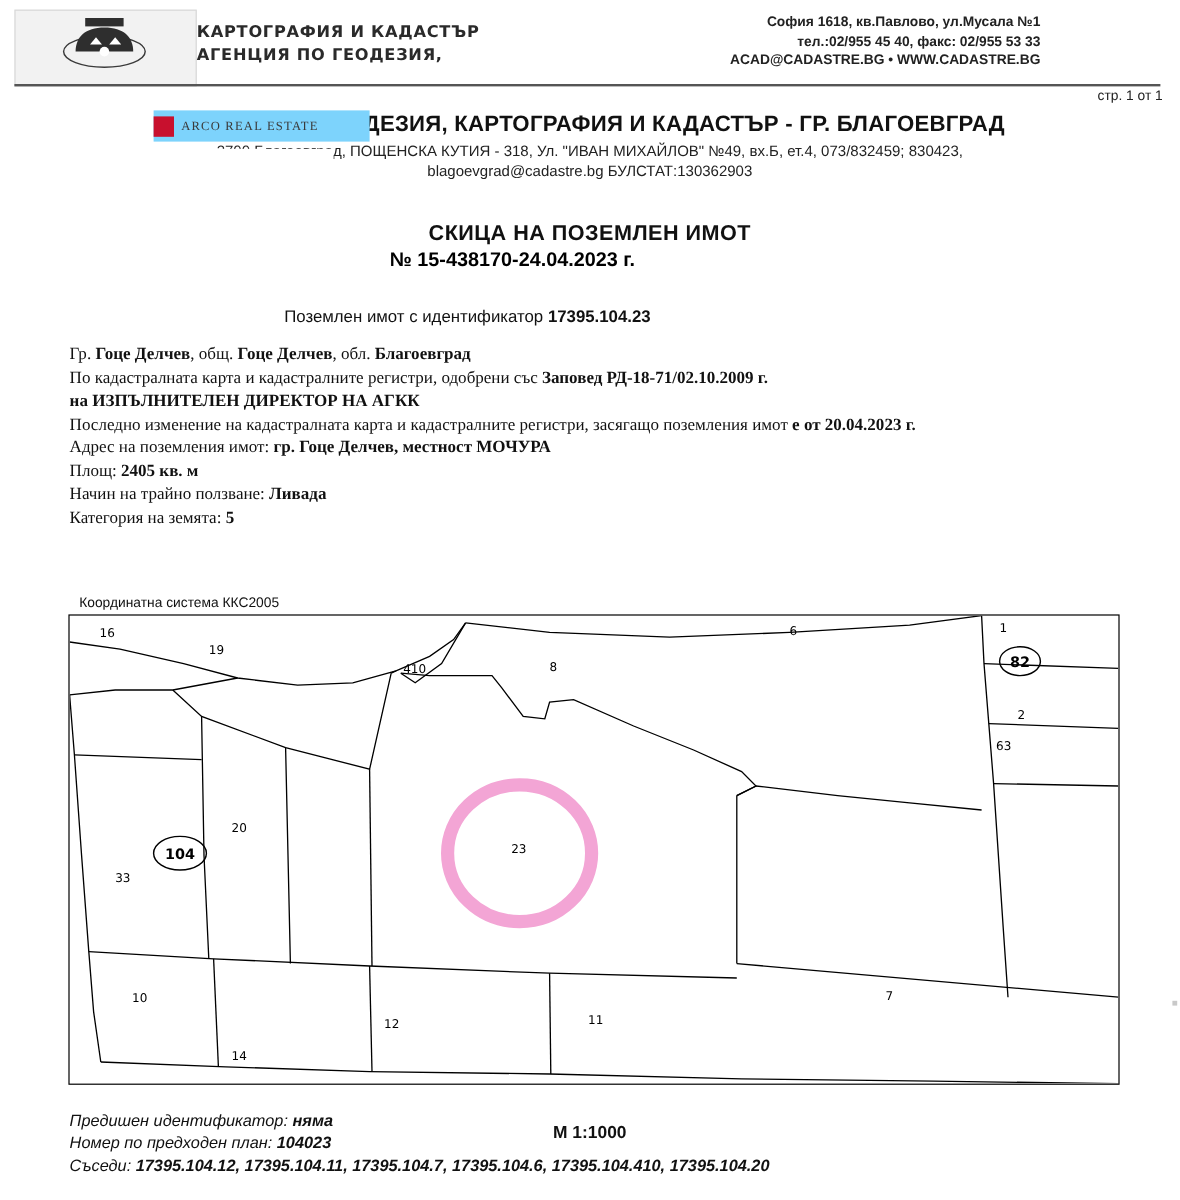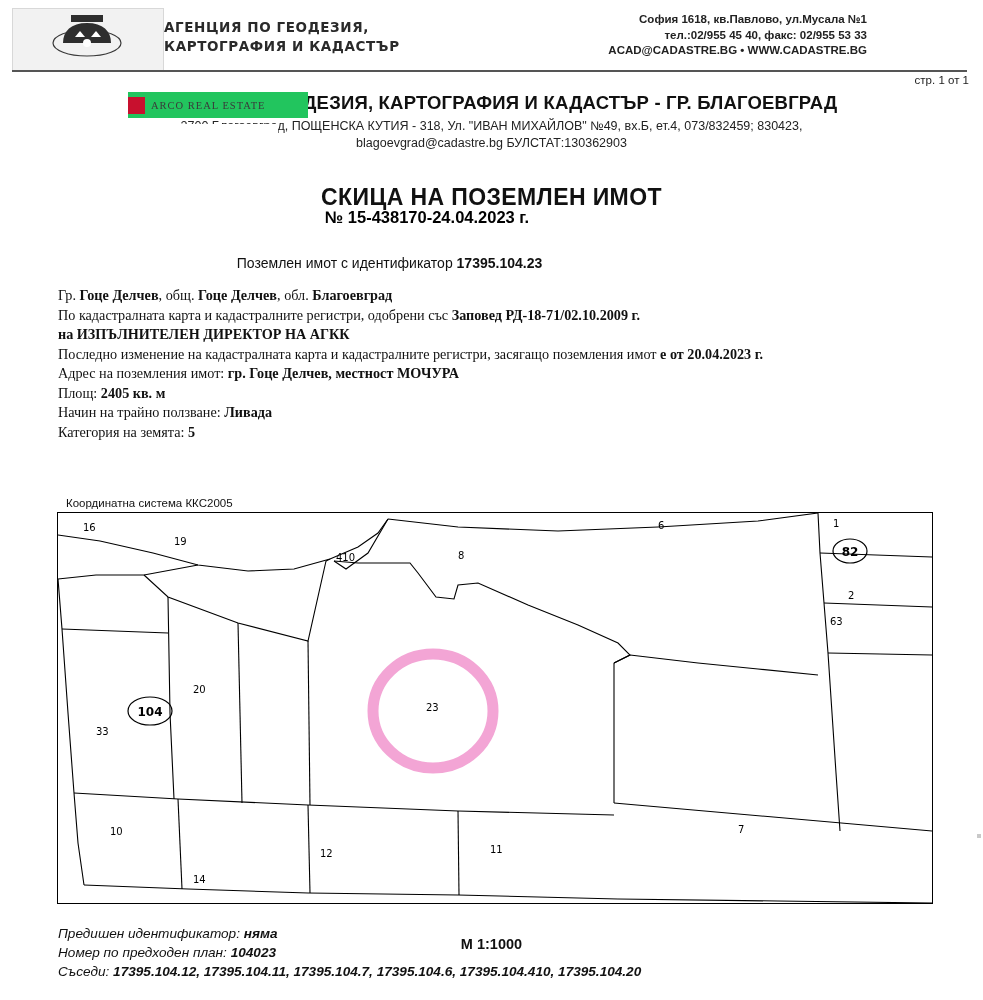--- a/index.html
+++ b/index.html
@@ -107,21 +107,21 @@
     line-height: 17px;
     color: #222;
   }
   
   .watermark {
     position: absolute;
     left: 128px;
     top: 92px;
     width: 180px;
     height: 26px;
-    background: #22c55e;
+    background: #7dd3fc;
     display: flex;
     align-items: center;
     gap: 6px;
   }
   .wm-square {
     width: 17px;
     height: 17px;
     background: #c8102e;
   }
   .wm-text {
@@ -139,21 +139,21 @@
     background: #fff;
   }
 
   
   .doc-title {
     position: absolute;
     left: 0;
     top: 184px;
     width: 983px;
     text-align: center;
-    font-size: 23px;
+    font-size: 18px;
     font-weight: bold;
     letter-spacing: 0.4px;
     color: #111;
   }
   .doc-number {
     position: absolute;
     left: 0;
     top: 208px;
     width: 854px;
     text-align: center;
@@ -247,22 +247,22 @@
       <svg class="hdr-emblem" viewBox="0 0 92 46">
         <ellipse cx="46" cy="30" rx="34" ry="13" fill="none" stroke="#3a3a3a" stroke-width="1.2"></ellipse>
         <path d="M22 30 C22 18, 30 10, 46 10 C62 10, 70 18, 70 30 Z" fill="#2e2e2e"></path>
         <rect x="30" y="2" width="32" height="7" fill="#2e2e2e"></rect>
         <circle cx="46" cy="30" r="4" fill="#fff"></circle>
         <path d="M34 24 l5 -6 l5 6 z" fill="#fff"></path>
         <path d="M50 24 l5 -6 l5 6 z" fill="#fff"></path>
       </svg>
     </div>
     <div class="hdr-agency">
+      <div>КАРТОГРАФИЯ И КАДАСТЪР</div>
       <div>АГЕНЦИЯ ПО ГЕОДЕЗИЯ,</div>
-      <div>КАРТОГРАФИЯ И КАДАСТЪР</div>
     </div>
     <div class="hdr-contact">
       <div>София 1618, кв.Павлово, ул.Мусала №1</div>
       <div>тел.:02/955 45 40, факс: 02/955 53 33</div>
       <div>ACAD@CADASTRE.BG • WWW.CADASTRE.BG</div>
     </div>
   </div>
   <div class="hdr-rule"></div>
   <div class="page-no">стр. 1 от 1</div>
 

